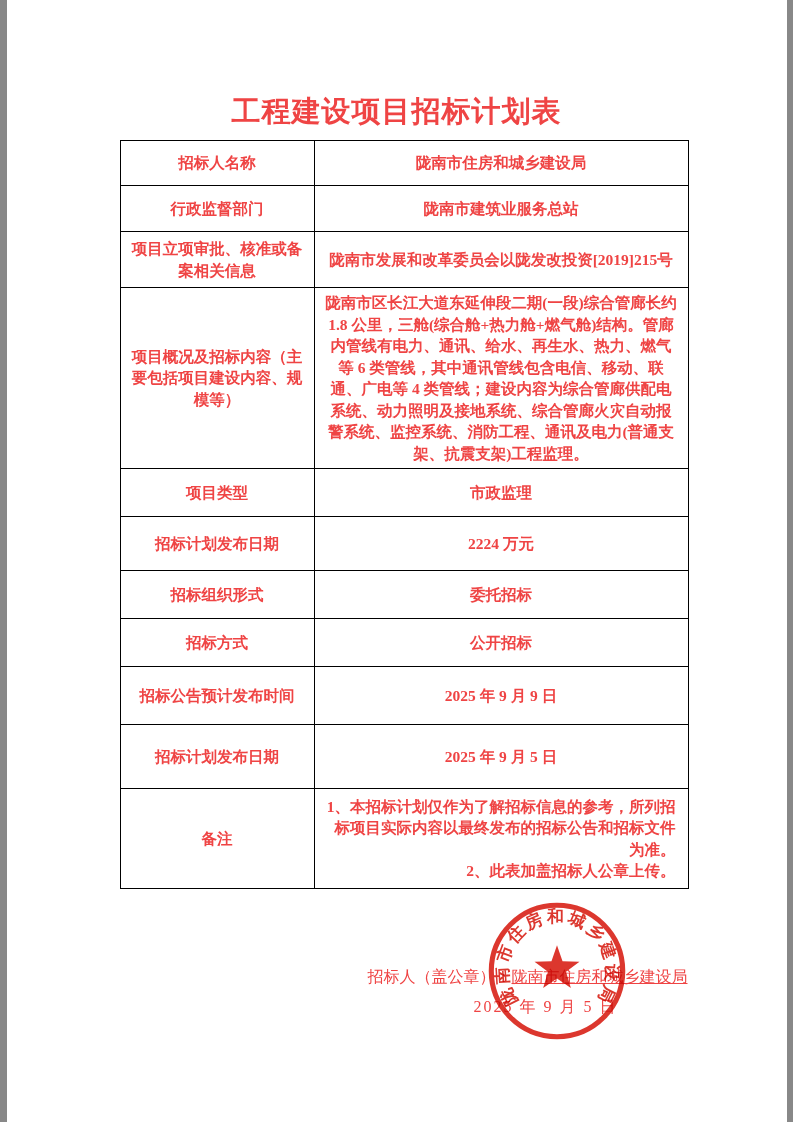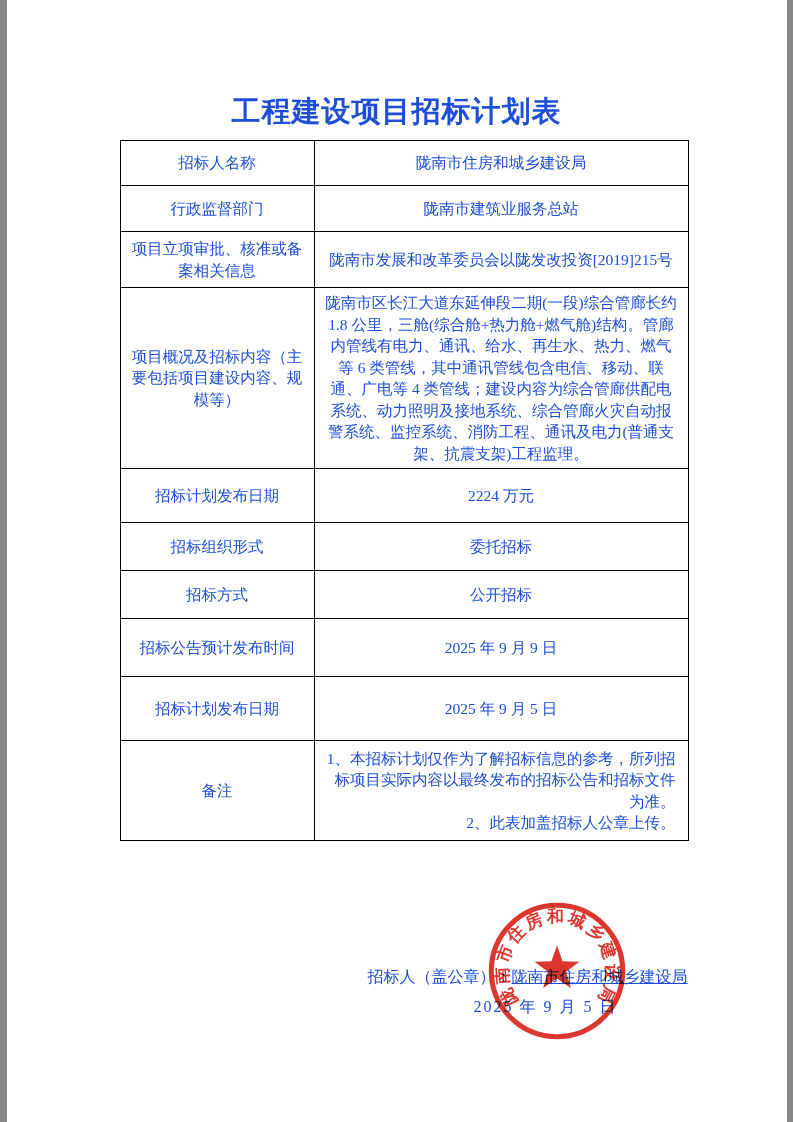--- a/index.html
+++ b/index.html
@@ -4,40 +4,41 @@
 <style>
   * { margin: 0; padding: 0; box-sizing: border-box; }
   html, body { background: #888; }
   .page {
     position: relative;
     width: 780px;
     height: 1122px;
     margin: 0 auto;
     background: #ffffff;
     font-family: "Liberation Serif", "DejaVu Serif", serif;
-    color: #1d4ed8;
+    color: #ef4444;
     overflow: hidden;
   }
   .doc-title {
     position: absolute;
     top: 92px;
     left: 0;
     width: 100%;
     text-align: center;
     font-size: 29px;
     font-weight: bold;
     letter-spacing: 1px;
   }
   table.tender-table {
     position: absolute;
     top: 140px;
     left: 113px;
     width: 568px;
     border-collapse: collapse;
     table-layout: fixed;
+    font-weight: bold;
   }
   table.tender-table td {
     border: 1.5px solid #000;
     font-size: 15.5px;
     line-height: 21.5px;
     vertical-align: middle;
   }
   td.label-cell {
     width: 194px;
     text-align: center;
@@ -114,20 +115,24 @@
         <td class="value-cell">陇南市建筑业服务总站</td>
       </tr>
       <tr class="r3">
         <td class="label-cell">项目立项审批、核准或备案相关信息</td>
         <td class="value-cell">陇南市发展和改革委员会以陇发改投资[2019]215号</td>
       </tr>
       <tr class="r4">
         <td class="label-cell">项目概况及招标内容（主要包括项目建设内容、规模等）</td>
         <td class="value-cell">陇南市区长江大道东延伸段二期(一段)综合管廊长约 1.8 公里，三舱(综合舱+热力舱+燃气舱)结构。管廊内管线有电力、通讯、给水、再生水、热力、燃气等 6 类管线，其中通讯管线包含电信、移动、联通、广电等 4 类管线；建设内容为综合管廊供配电系统、动力照明及接地系统、综合管廊火灾自动报警系统、监控系统、消防工程、通讯及电力(普通支架、抗震支架)工程监理。</td>
       </tr>
+      <tr class="r5">
+        <td class="label-cell">项目类型</td>
+        <td class="value-cell">市政监理</td>
+      </tr>
       <tr class="r6">
         <td class="label-cell">招标计划发布日期</td>
         <td class="value-cell">2224 万元</td>
       </tr>
       <tr class="r7">
         <td class="label-cell">招标组织形式</td>
         <td class="value-cell">委托招标</td>
       </tr>
       <tr class="r8">
         <td class="label-cell">招标方式</td>

